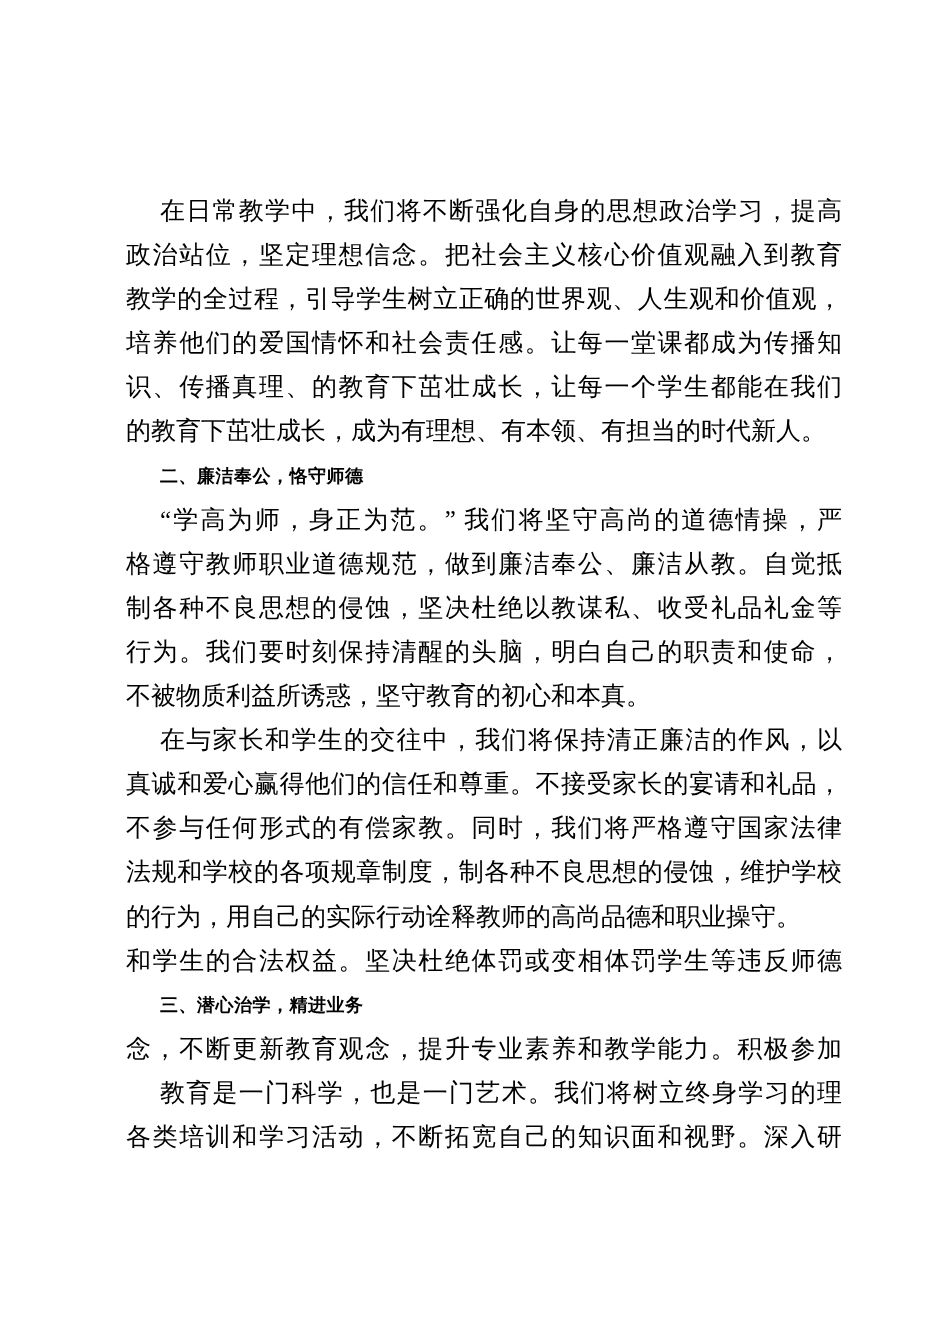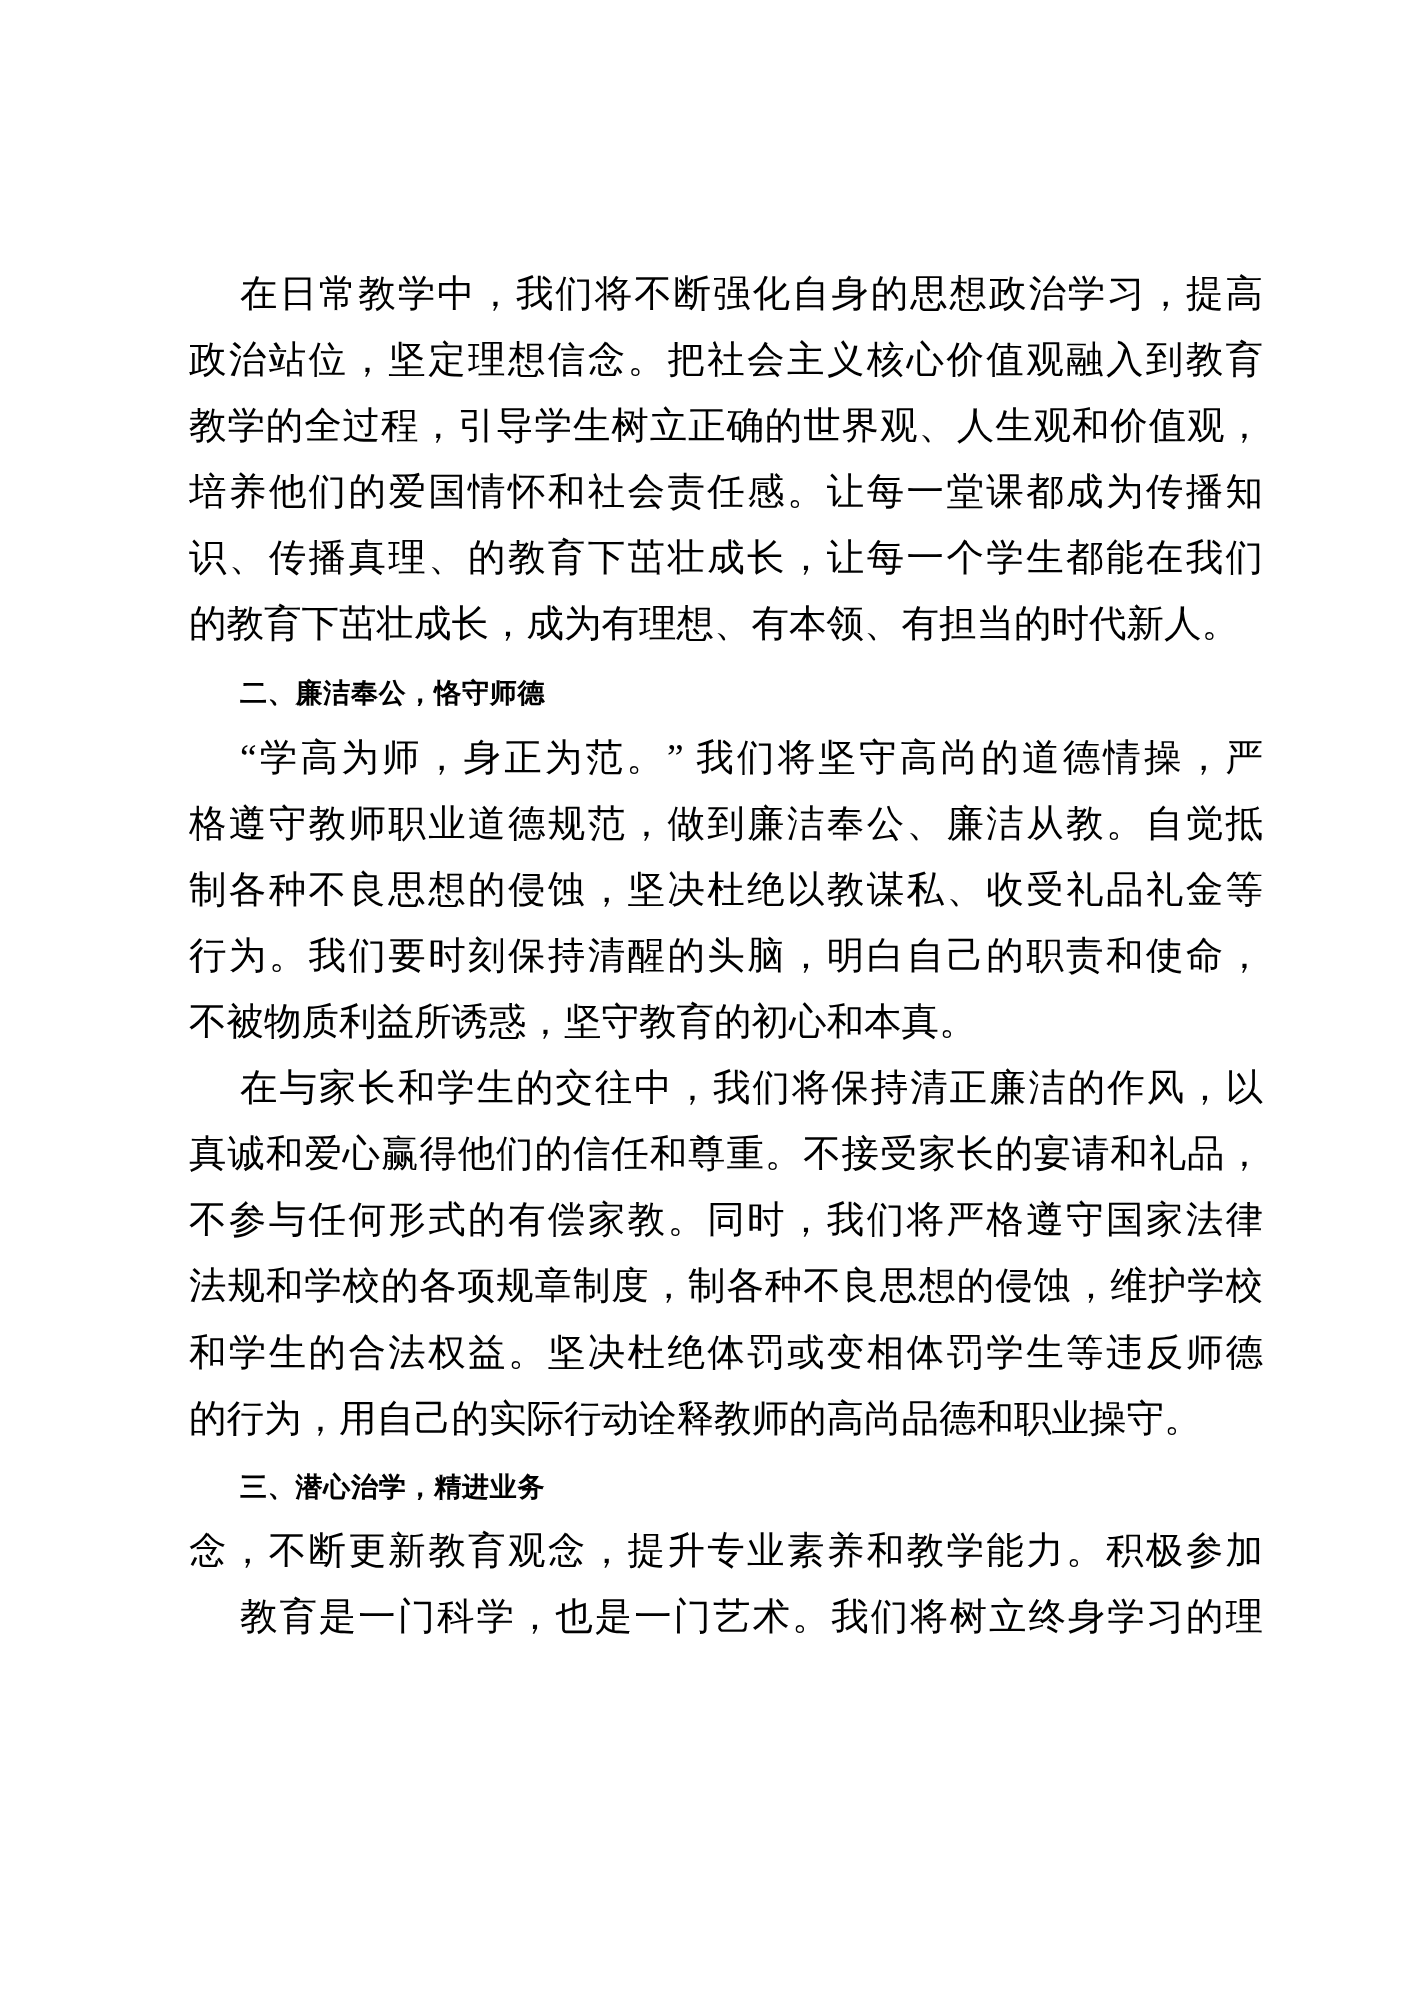--- a/index.html
+++ b/index.html
@@ -10,21 +10,21 @@
   .page {
     position: relative;
     width: 950px;
     height: 1344px;
     background: #ffffff;
     overflow: hidden;
   }
   .text-block {
     position: absolute;
     left: 126px;
-    top: 175px;
+    top: 189px;
     width: 716px;
     color: #000000;
   }
   .line {
     height: 44.1px;
     line-height: 44.1px;
     font-family: "Liberation Serif", "DejaVu Serif", serif;
     font-size: 25px;
     overflow: hidden;
     text-align: left;
@@ -58,19 +58,20 @@
       <div class="line heading indent">二、廉洁奉公，恪守师德</div>
       <div class="line body indent justify">“学高为师，身正为范。” 我们将坚守高尚的道德情操，严</div>
       <div class="line body justify">格遵守教师职业道德规范，做到廉洁奉公、廉洁从教。自觉抵</div>
       <div class="line body justify">制各种不良思想的侵蚀，坚决杜绝以教谋私、收受礼品礼金等</div>
       <div class="line body justify">行为。我们要时刻保持清醒的头脑，明白自己的职责和使命，</div>
       <div class="line body">不被物质利益所诱惑，坚守教育的初心和本真。</div>
       <div class="line body indent justify">在与家长和学生的交往中，我们将保持清正廉洁的作风，以</div>
       <div class="line body justify">真诚和爱心赢得他们的信任和尊重。不接受家长的宴请和礼品，</div>
       <div class="line body justify">不参与任何形式的有偿家教。同时，我们将严格遵守国家法律</div>
       <div class="line body justify">法规和学校的各项规章制度，制各种不良思想的侵蚀，维护学校</div>
+      <div class="line body">的行为，用自己的实际行动诠释教师的高尚品德和职业操守。</div>
       <div class="line body justify">和学生的合法权益。坚决杜绝体罚或变相体罚学生等违反师德</div>
-      <div class="line body">的行为，用自己的实际行动诠释教师的高尚品德和职业操守。</div>
       <div class="line heading indent">三、潜心治学，精进业务</div>
       <div class="line body justify">念，不断更新教育观念，提升专业素养和教学能力。积极参加</div>
       <div class="line body indent justify">教育是一门科学，也是一门艺术。我们将树立终身学习的理</div>
+      <div class="line body justify">各类培训和学习活动，不断拓宽自己的知识面和视野。深入研</div>
     </div>
 </div>
 
 </body></html>

